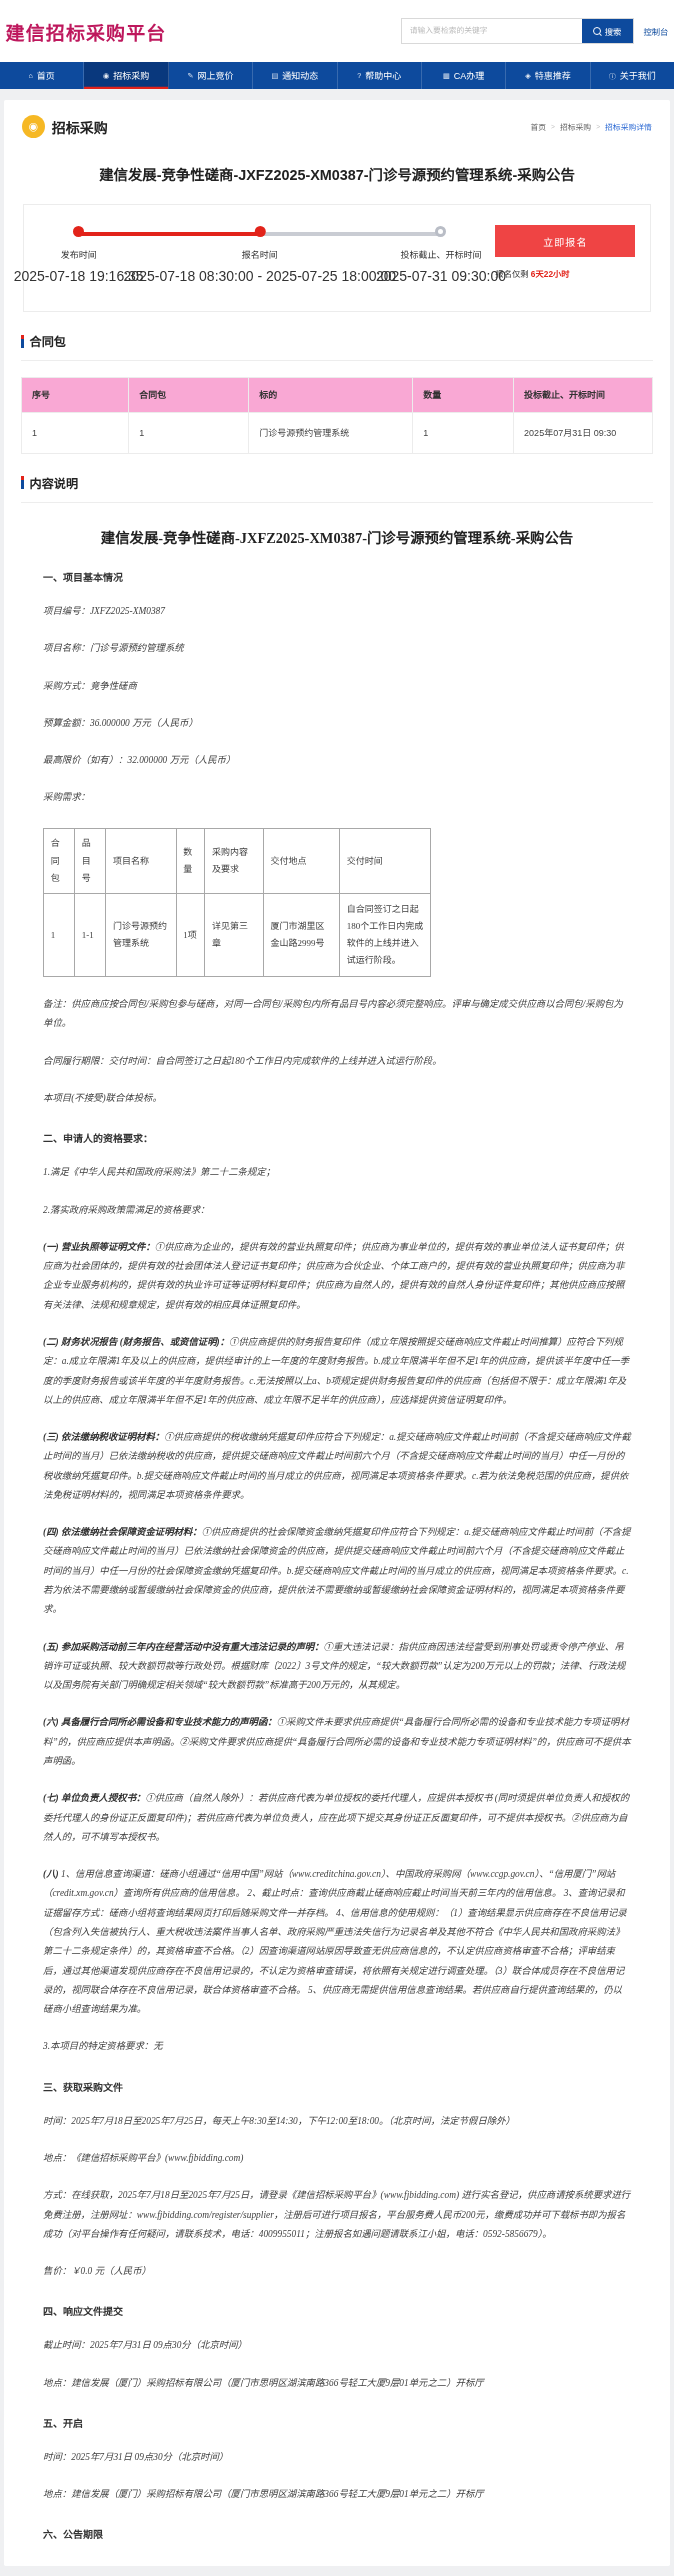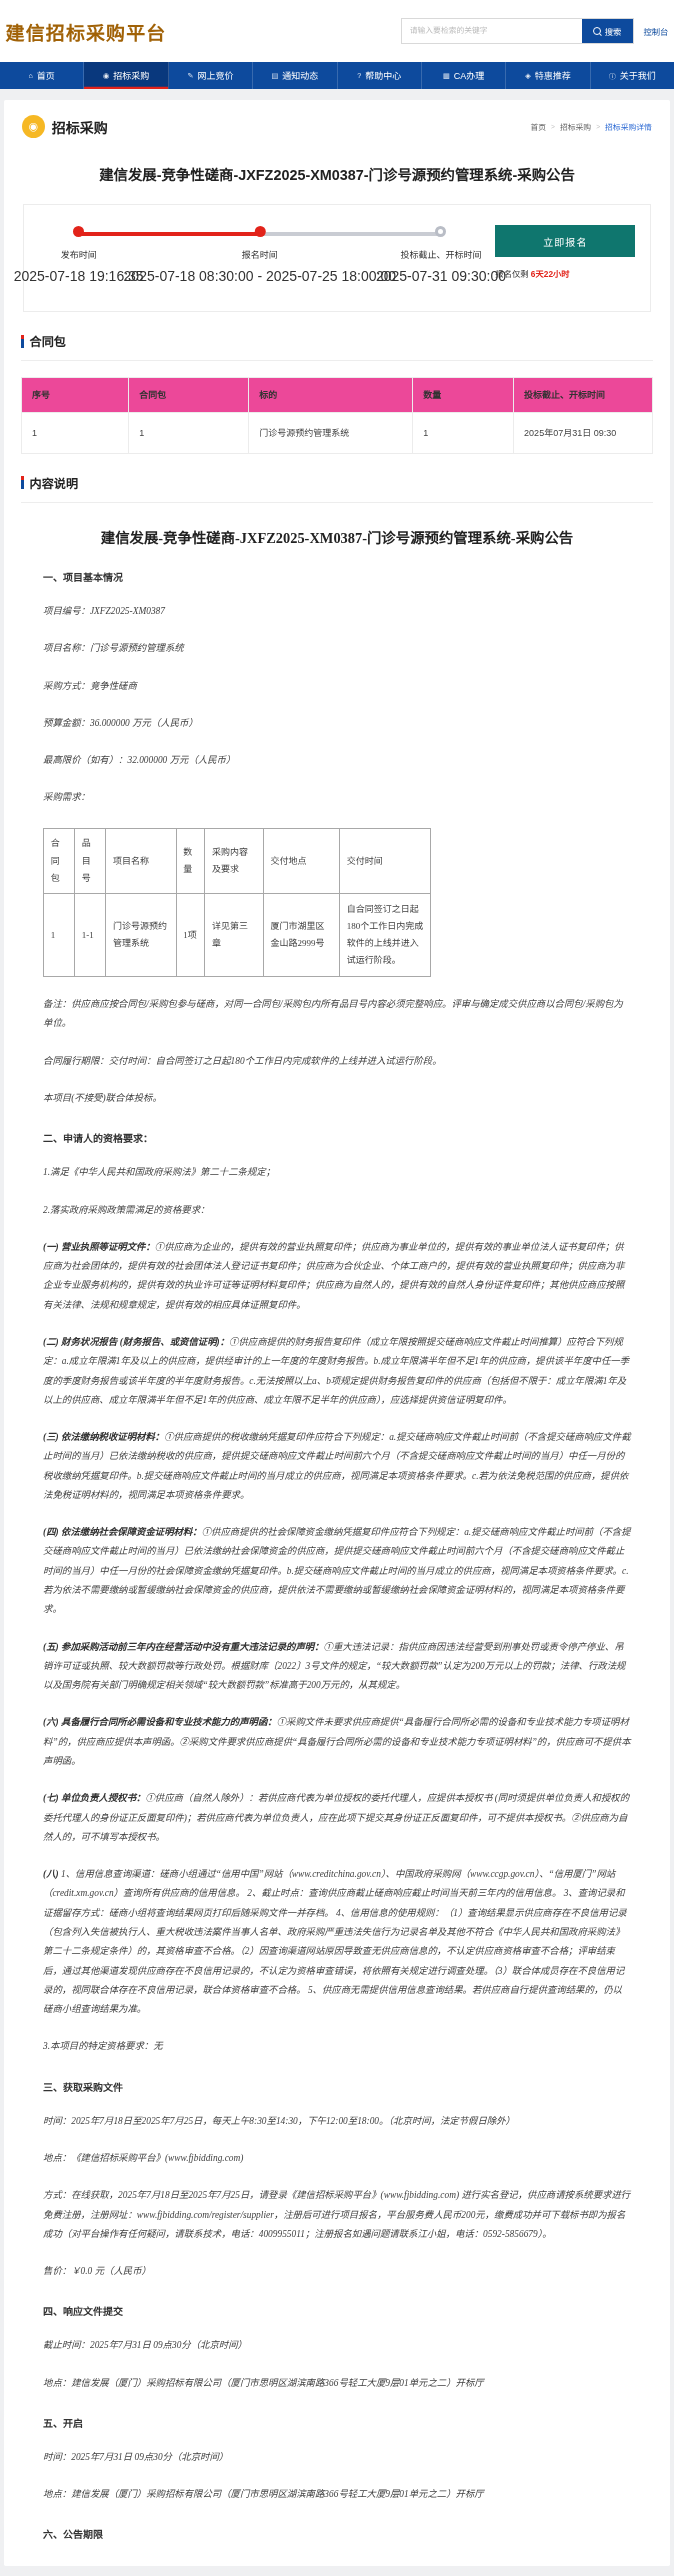--- a/index.html
+++ b/index.html
@@ -1,19 +1,19 @@
 <!DOCTYPE html>
 <html lang="zh-CN" style="font-size:9px"><head>
 <meta charset="utf-8">
 <style>
   html,body{margin:0;padding:0;}
   body{width:674px;background:#eff0f2;font-family:"Liberation Sans","DejaVu Sans",sans-serif;color:#333;}
   
   .top-header{background:#fff;height:62px;display:flex;align-items:center;padding:0 5.6px;box-sizing:border-box;}
-  .logo{font-size:19px;font-weight:bold;color:#a16207;letter-spacing:1.1px;}
+  .logo{font-size:19px;font-weight:bold;color:#be185d;letter-spacing:1.1px;}
   .header-right{margin-left:auto;display:flex;align-items:center;}
   .search-box{display:flex;border:0.6px solid #d9d9d9;}
   .search-input{width:164px;height:23px;border:none;padding:0 7.8px;font-size:7.8px;outline:none;color:#333;}
   .search-input::placeholder{color:#bbb;}
   .search-btn{width:51px;height:24.4px;background:#0d4a9d;color:#fff;border:none;font-size:8.3px;display:flex;align-items:center;justify-content:center;gap:3.9px;cursor:pointer;}
   .mag{width:6.1px;height:6.1px;border:1.1px solid #fff;border-radius:50%;position:relative;display:inline-block;}
   .mag::after{content:"";position:absolute;width:1.1px;height:3.3px;background:#fff;transform:rotate(-45deg);right:-1.7px;bottom:-2.2px;}
   .console-link{color:#0d4a9d;font-size:8.3px;margin-left:10px;text-decoration:none;}
   
   .main-nav{background:#0d4a9d;height:27px;display:flex;}
@@ -38,31 +38,31 @@
   .tl-seg{position:absolute;top:0;height:3.9px;}
   .tl-seg.red{left:0;width:50%;background:#e2231a;}
   .tl-seg.gray{left:50%;width:50%;background:#c9ccd3;}
   .tl-station{position:absolute;top:0;transform:translateX(-50%);text-align:center;}
   .tl-station.s0{left:40px;} .tl-station.s1{left:50%;} .tl-station.s2{left:calc(100% - 40px);}
   .tl-dot{width:11px;height:11px;border-radius:50%;margin:2.2px auto 0;background:#e2231a;box-sizing:border-box;}
   .tl-dot.pending{background:#fff;border:3.3px solid #b9bdc6;}
   .tl-label{margin-top:11px;font-size:9px;color:#333;white-space:nowrap;}
   .tl-time{margin-top:6.7px;font-size:14px;color:#333;white-space:nowrap;}
   .apply-col{width:140px;flex:none;padding-top:1.1px;}
-  .apply-btn{display:block;width:140px;height:32px;background:#0f766e;color:#fff;font-size:10px;border:none;cursor:pointer;letter-spacing:1.1px;}
+  .apply-btn{display:block;width:140px;height:32px;background:#ef4444;color:#fff;font-size:10px;border:none;cursor:pointer;letter-spacing:1.1px;}
   .countdown{margin-top:10px;font-size:8.3px;color:#333;}
   .countdown b{color:#e2231a;}
   
   .section{margin-top:20px;}
   .section-title{display:flex;align-items:center;font-size:12.2px;font-weight:bold;color:#222;}
   .section-bar{width:2.8px;height:12.8px;margin-right:5.6px;background:linear-gradient(180deg,#e2231a 0%,#e2231a 32%,#0d4a9d 32%,#0d4a9d 100%);flex:none;}
   .section-divider{border:none;border-top:0.6px solid #ededed;margin:10px 0 0;}
   
   .grid-table{width:100%;border-collapse:collapse;margin-top:15.5px;font-size:9px;}
-  .grid-table th{background:#ec4899;text-align:left;font-weight:bold;padding:10.6px 10px;border:0.6px solid #ececec;color:#333;}
+  .grid-table th{background:#f9a8d4;text-align:left;font-weight:bold;padding:10.6px 10px;border:0.6px solid #ececec;color:#333;}
   .grid-table td{padding:13.3px 10px;border:0.6px solid #ececec;color:#444;}
   .grid-table th:nth-child(1),.grid-table td:nth-child(1){width:17%;}
   .grid-table th:nth-child(2),.grid-table td:nth-child(2){width:19%;}
   .grid-table th:nth-child(3),.grid-table td:nth-child(3){width:26%;}
   .grid-table th:nth-child(4),.grid-table td:nth-child(4){width:16%;}
   
   .announcement{padding:4.4px 22px 2.2px;font-family:"Liberation Serif","DejaVu Serif",serif;font-size:9.4px;color:#3f3f3f;}
   .doc-center-title{text-align:center;font-size:14.4px;font-weight:bold;color:#222;margin:19px 0 7.8px;}
   .doc-heading{font-size:10px;font-weight:bold;color:#333;margin:22px 0 0;font-family:Liberation Mono, monospace;}
   .doc-para{margin:18px 0 0;line-height:2.05;font-style:italic;}

